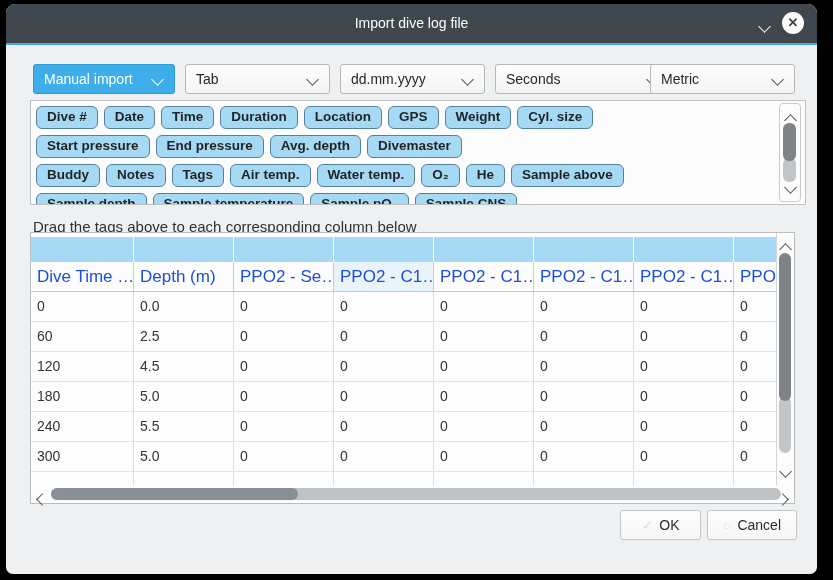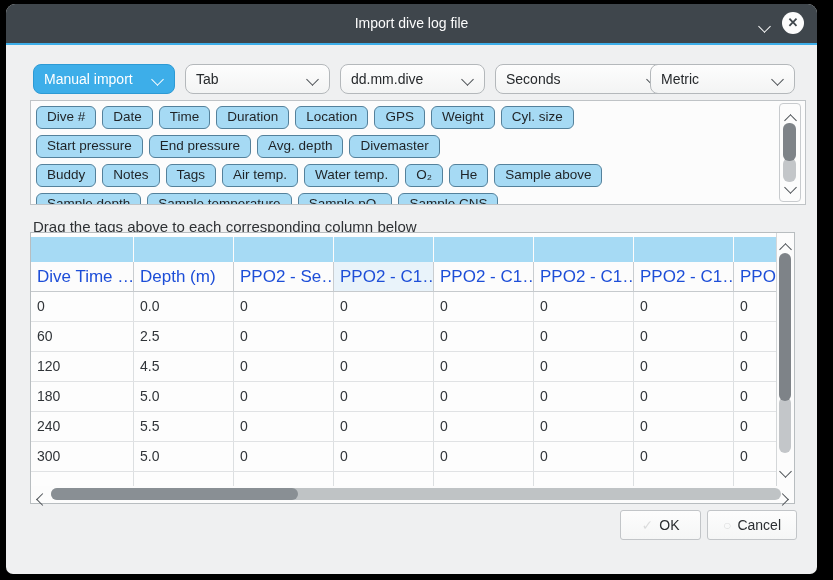--- a/index.html
+++ b/index.html
@@ -13,29 +13,29 @@
   .chev{display:inline-block;width:8px;height:8px;border-right:1.6px solid currentColor;
         border-bottom:1.6px solid currentColor;}
   .chev.down{transform:rotate(45deg);}
   .chev.up{transform:rotate(-135deg);}
   .chev.left{transform:rotate(135deg);}
   .chev.right{transform:rotate(-45deg);}
   .tb-chevron{position:absolute;right:48px;top:13px;color:#fcfcfc;cursor:pointer;}
   .tb-close{position:absolute;right:13px;top:8px;width:22px;height:22px;border-radius:50%;
             background:#fcfcfc;color:#3f464c;text-align:center;line-height:22px;font-size:13px;font-weight:bold;cursor:pointer;}
   
-  .combo{position:absolute;top:60px;height:30px;box-sizing:border-box;border:1px solid #b4b8bb;border-radius:8px;
+  .combo{position:absolute;top:60px;height:30px;box-sizing:border-box;border:1px solid #b4b8bb;border-radius:3px;
          background:linear-gradient(#fdfdfd,#f3f4f4);font-size:14px;color:#26292c;cursor:pointer;}
   .combo .lbl{position:absolute;left:10px;top:0;line-height:28px;white-space:nowrap;}
   .combo .chev{position:absolute;right:12px;top:10px;color:#4a4f54;}
   .combo.primary{background:#3daee9;border-color:#2d9ad4;color:#fff;}
   .combo.primary .chev{color:#fff;}
   
   .tags-panel{position:absolute;left:24px;top:96px;width:776px;height:105px;background:#fcfcfc;
-              border:1px solid #bfc3c6;box-sizing:border-box;overflow:hidden;}
+              border:1px solid #bfc3c6;box-sizing:border-box;overflow:hidden;font-weight:bold;}
   .tag-row{display:flex;gap:6px;margin:6px 0 0 5px;height:23px;}
   .tag-row:first-child{margin-top:5px;}
   .tag{box-sizing:border-box;height:23px;line-height:20px;padding:0 10px;background:#a6daf4;
        border:1.5px solid #54819b;border-radius:6px;font-size:13.5px;color:#1f2326;white-space:nowrap;cursor:grab;}
   .tags-scroll{position:absolute;right:4px;top:2px;width:22px;height:99px;background:#fcfcfc;
                border:1px solid #c8cbce;border-radius:4px;box-sizing:border-box;}
   .thumb{position:absolute;border-radius:6px;}
   .sb-arrow{position:absolute;color:#4a4f54;}
   
   .hint{position:absolute;left:27px;top:214px;font-size:15px;color:#2e3134;text-decoration:underline;}
@@ -78,21 +78,21 @@
   <div id="combo-row">
       <div class="combo primary" style="left: 27px; width: 142px;">
         <span class="lbl">Manual import</span>
         <span class="chev down"></span>
       </div>
       <div class="combo" style="left: 179px; width: 145px;">
         <span class="lbl">Tab</span>
         <span class="chev down"></span>
       </div>
       <div class="combo" style="left: 334px; width: 145px;">
-        <span class="lbl">dd.mm.dive</span>
+        <span class="lbl">dd.mm.yyyy</span>
         <span class="chev down"></span>
       </div>
       <div class="combo" style="left: 489px; width: 175px;">
         <span class="lbl">Seconds</span>
         <span class="chev down"></span>
       </div>
       <div class="combo" style="left: 644px; width: 145px;">
         <span class="lbl">Metric</span>
         <span class="chev down"></span>
       </div>

